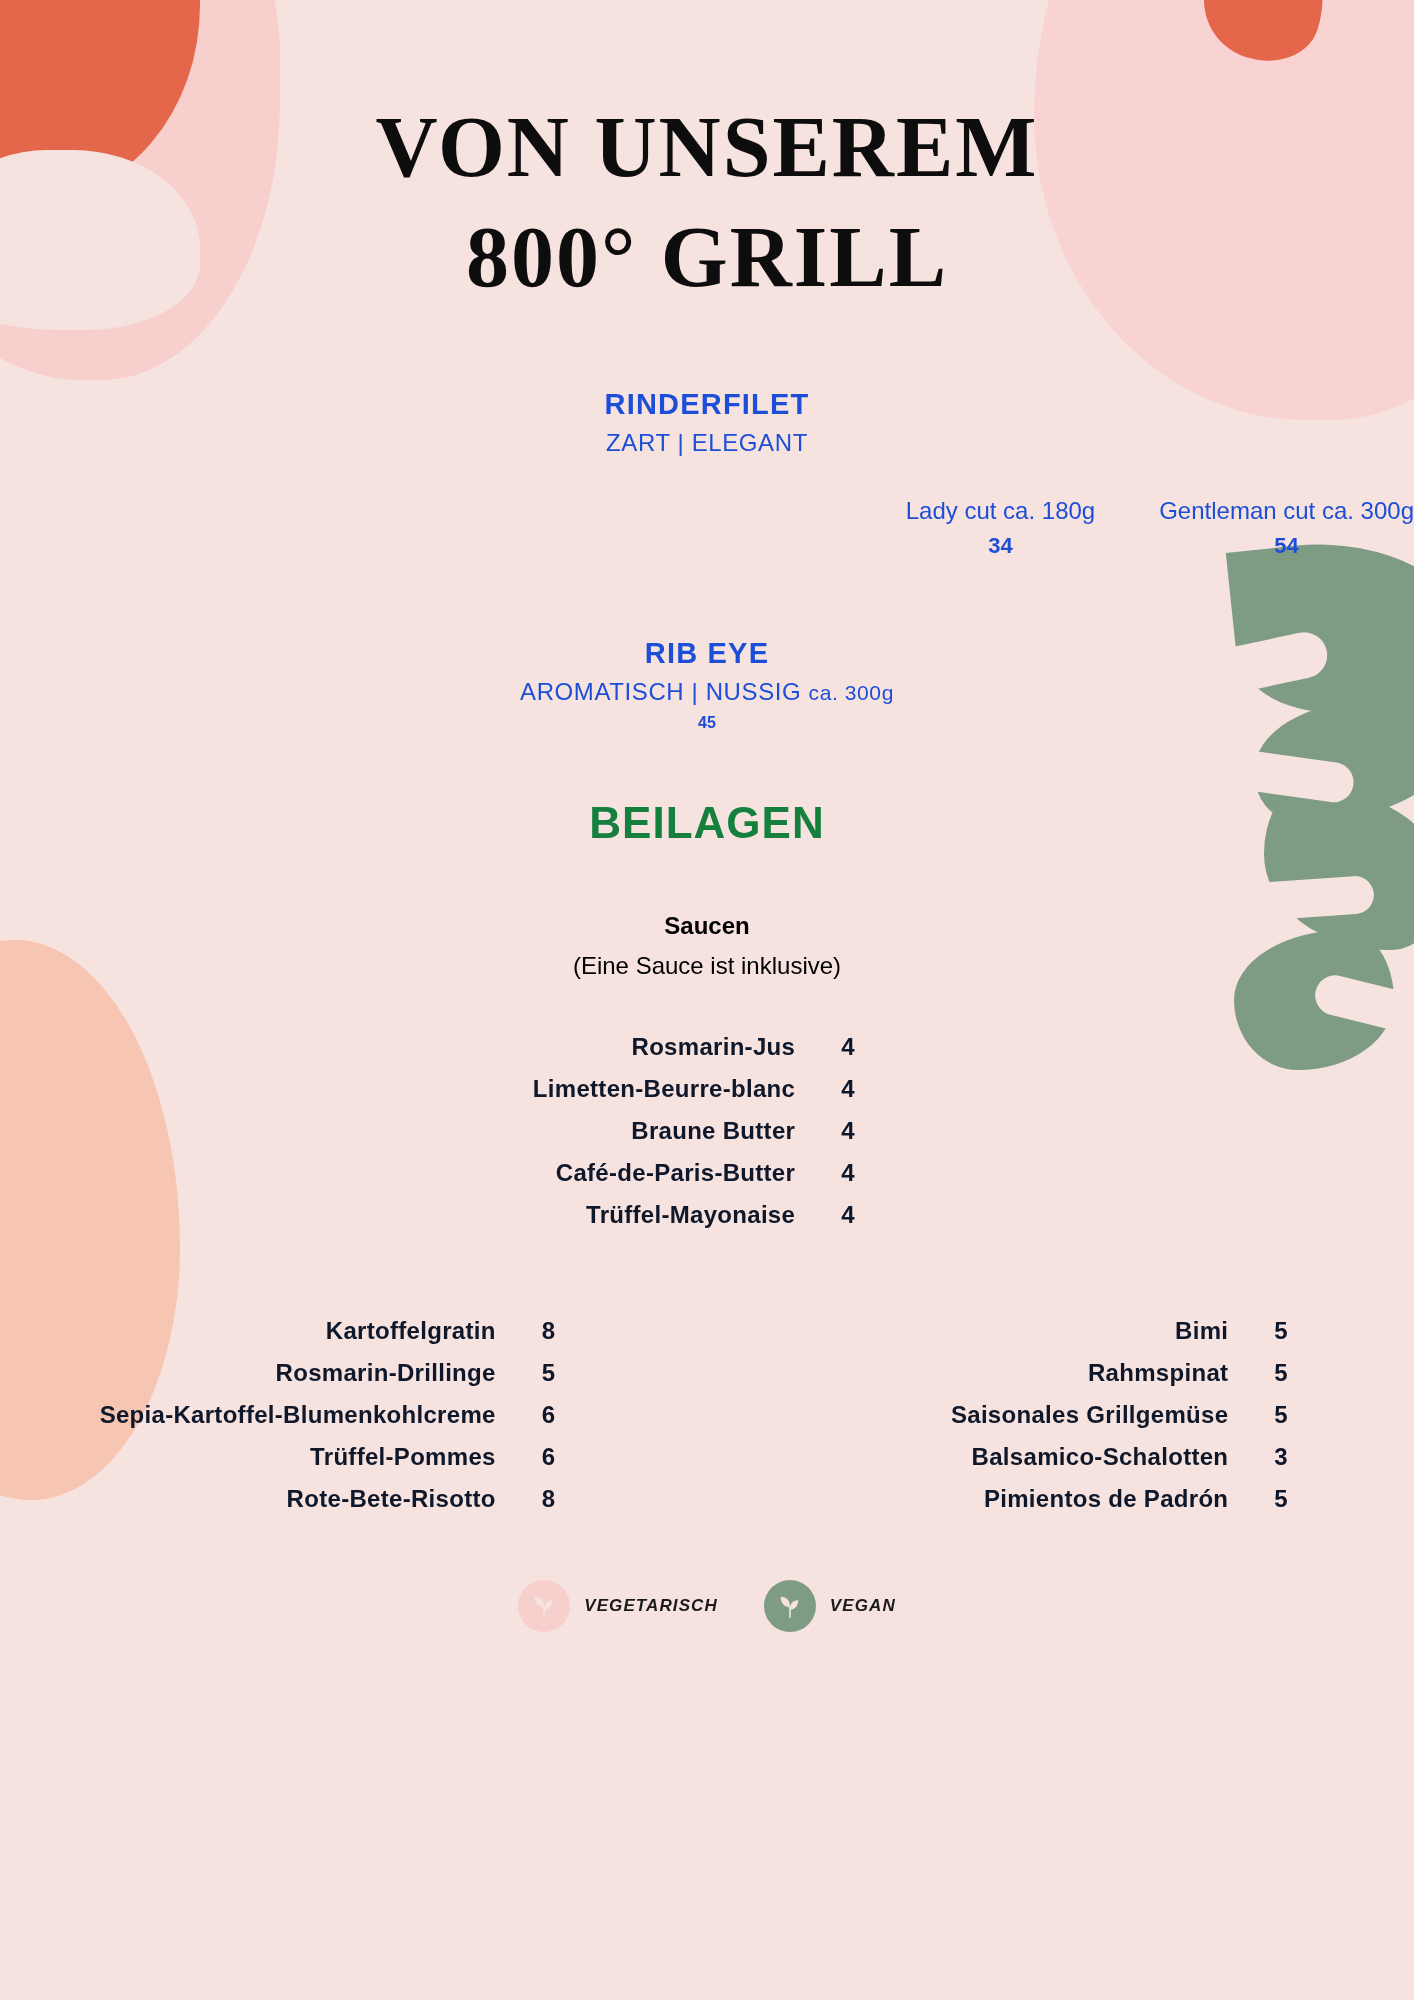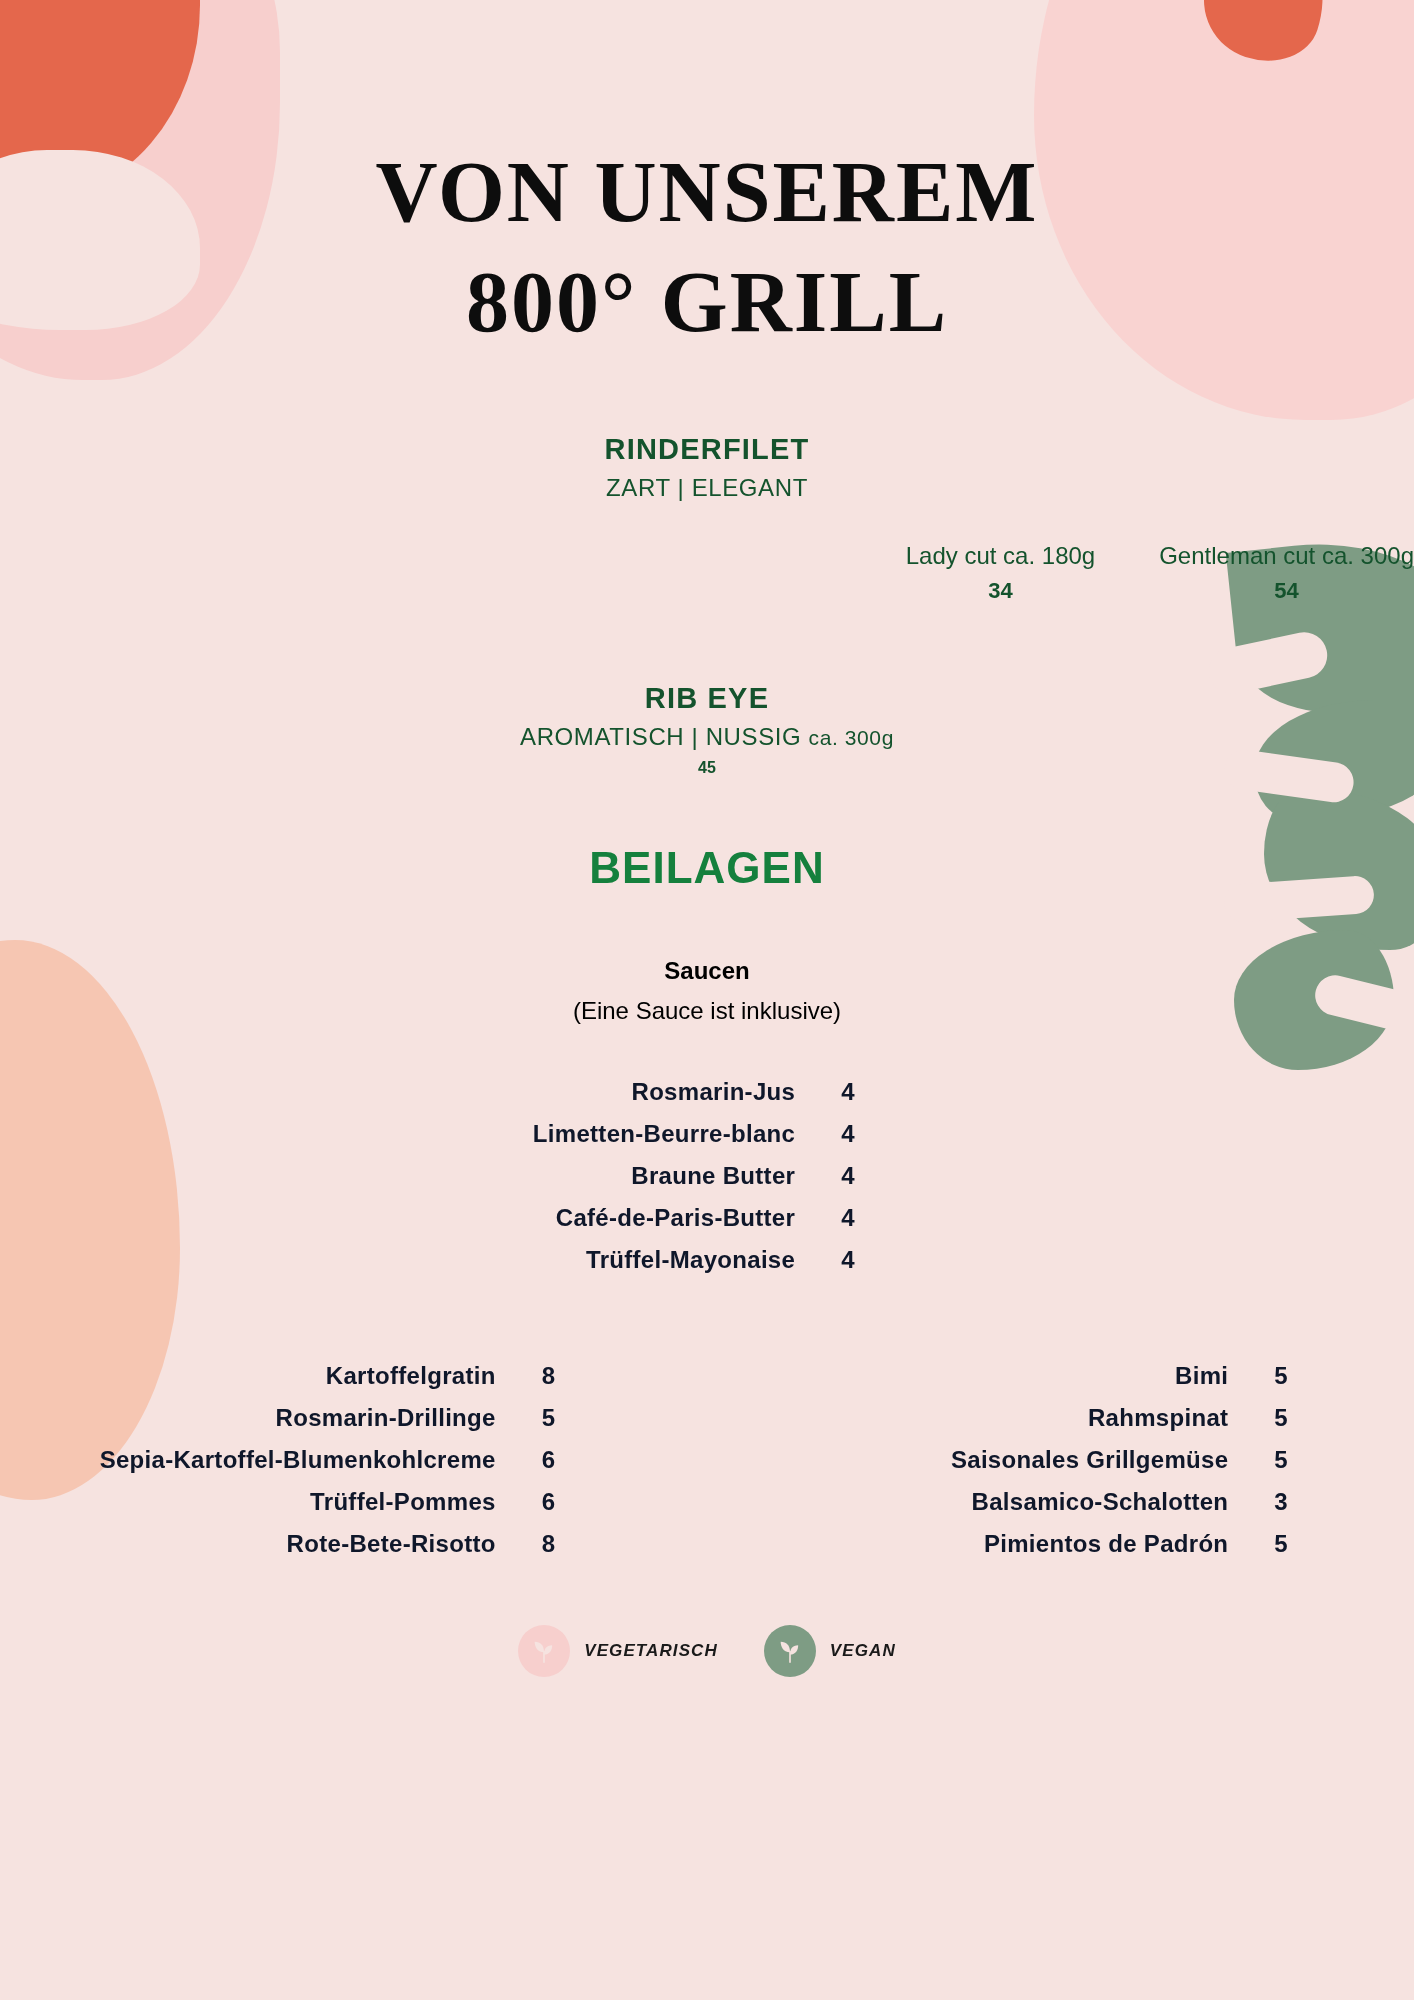--- a/index.html
+++ b/index.html
@@ -157,39 +157,38 @@
     border-radius: 40px;
     transform: rotate(14deg);
   }
 
   
   .page {
     position: relative;
     z-index: 2;
     width: 1414px;
     height: 1688px;
-    margin-top: 45px;
   }
 
   .title-block {
     text-align: center;
     padding-top: 92px;
   }
   .title-line {
     font-family: "Liberation Serif", serif;
     font-weight: bold;
     font-size: 86px;
     letter-spacing: 2px;
     color: #0d0d0d;
     line-height: 1.28;
   }
 
   .dish-block {
     text-align: center;
-    color: #14532d;
+    color: #1d4ed8;
   }
   .dish-name {
     font-size: 29px;
     font-weight: bold;
     letter-spacing: 1.2px;
   }
   .dish-sub {
     font-size: 24px;
     letter-spacing: 0.6px;
     margin-top: 8px;

